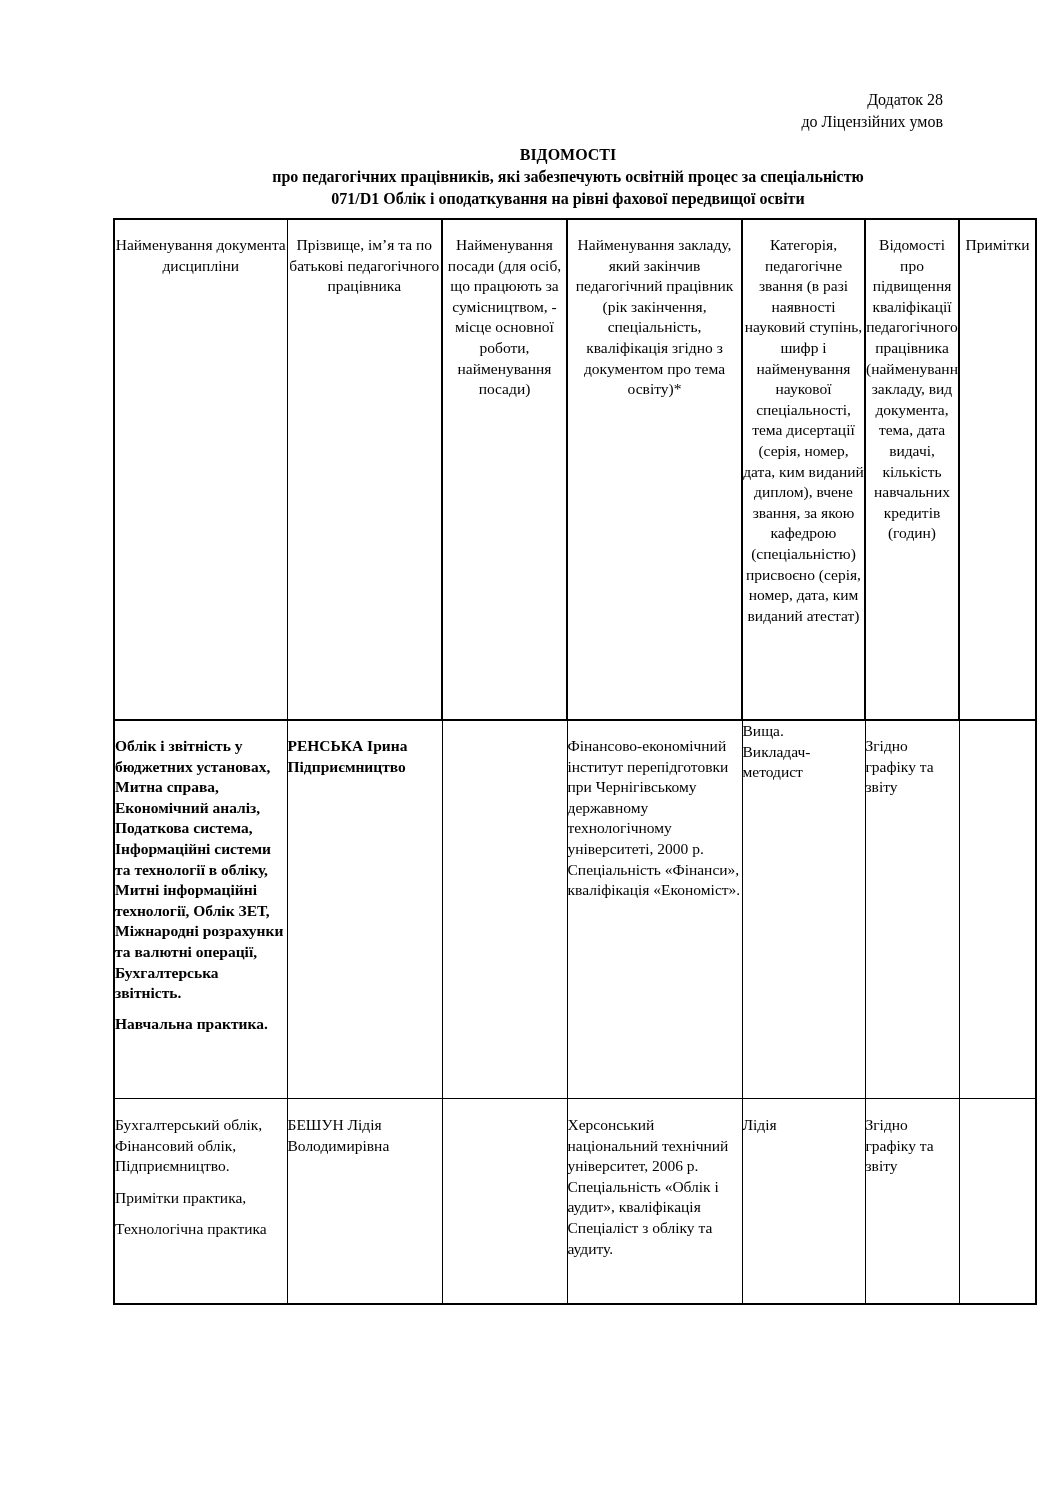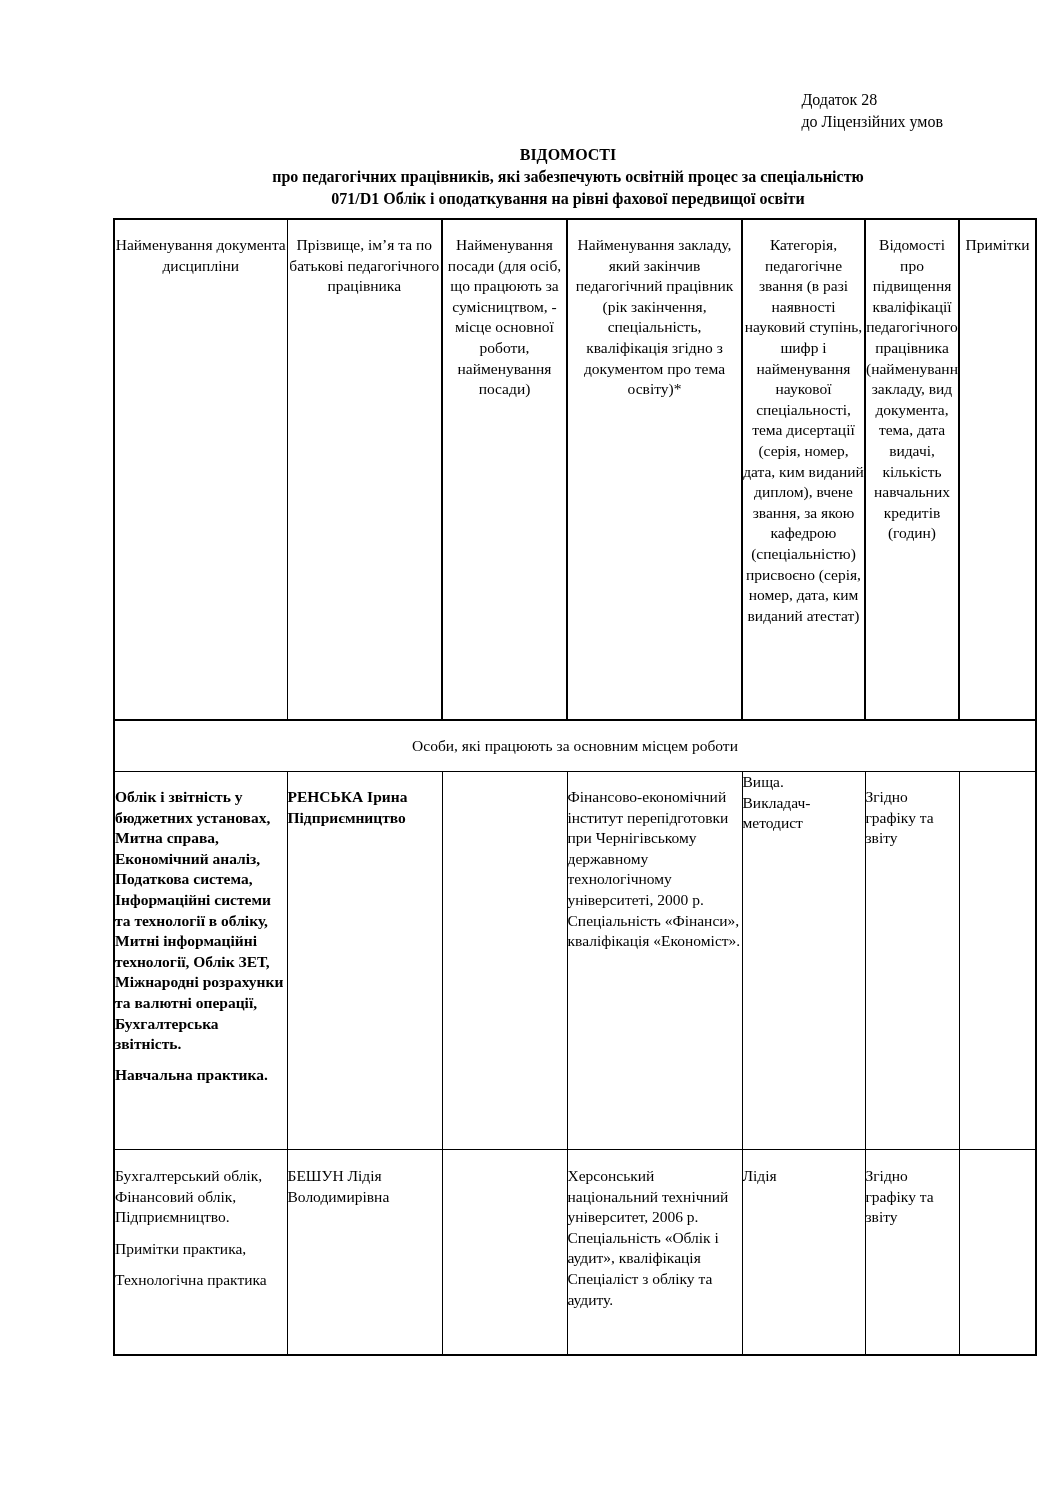--- a/index.html
+++ b/index.html
@@ -12,20 +12,21 @@
       height: 1497px;
       position: relative;
       overflow: hidden;
       font-family: "Liberation Serif", "DejaVu Serif", serif;
       color: #000;
     }
     .annex {
       position: absolute;
       right: 115px;
       top: 89px;
+      text-align: right;
       font-size: 16px;
       line-height: 22px;
     }
     .title-block {
       position: absolute;
       left: 0;
       width: 1136px;
       top: 144px;
       text-align: center;
       font-weight: bold;
@@ -109,23 +110,20 @@
       <th class="c1">Найменування документа дисципліни</th>
       <th class="c2">Прізвище, ім’я та по батькові педагогічного працівника</th>
       <th class="c3">Найменування посади (для осіб, що працюють за сумісництвом, - місце основної роботи, найменування посади)</th>
       <th class="c4">Найменування закладу, який закінчив педагогічний працівник (рік закінчення, спеціальність, кваліфікація згідно з документом про тема освіту)*</th>
       <th class="c5">Категорія, педагогічне звання (в разі наявності науковий ступінь, шифр і найменування наукової спеціальності, тема дисертації (серія, номер, дата, ким виданий диплом), вчене звання, за якою кафедрою (спеціальністю) присвоєно (серія, номер, дата, ким виданий атестат)</th>
       <th class="c6">Відомості про підвищення кваліфікації педагогічного працівника (найменування закладу, вид документа, тема, дата видачі, кількість навчальних кредитів (годин)</th>
       <th class="c7">Примітки</th>
     </tr>
   </thead>
   <tbody>
-    <tr class="section-row">
-      <td colspan="7">Особи, які працюють за основним місцем роботи</td>
-    </tr>
 
     <tr class="data-row r1">
       <td class="c1">
         <span class="para">Облік і звітність у бюджетних установах, Митна справа, Економічний аналіз, Податкова система, Інформаційні системи та технології в обліку, Митні інформаційні технології, Облік ЗЕТ, Міжнародні розрахунки та валютні операції, Бухгалтерська звітність.</span>
         <span class="para">Навчальна практика.</span>
       </td>
       <td class="c2">РЕНСЬКА Ірина Підприємництво</td>
       <td class="c3"></td>
       <td class="c4">Фінансово-економічний інститут перепідготовки при Чернігівському державному технологічному університеті, 2000 р. Спеціальність «Фінанси», кваліфікація «Економіст».</td>
       <td class="c5">

